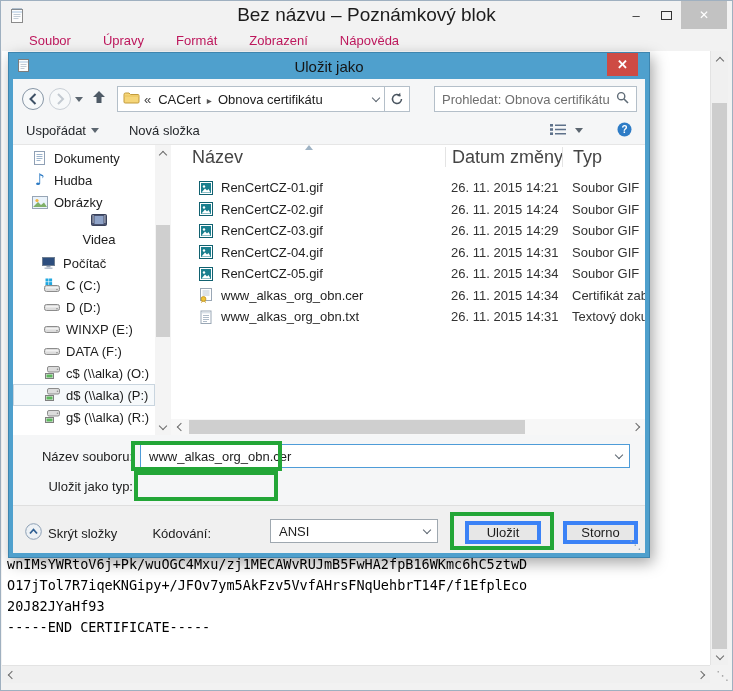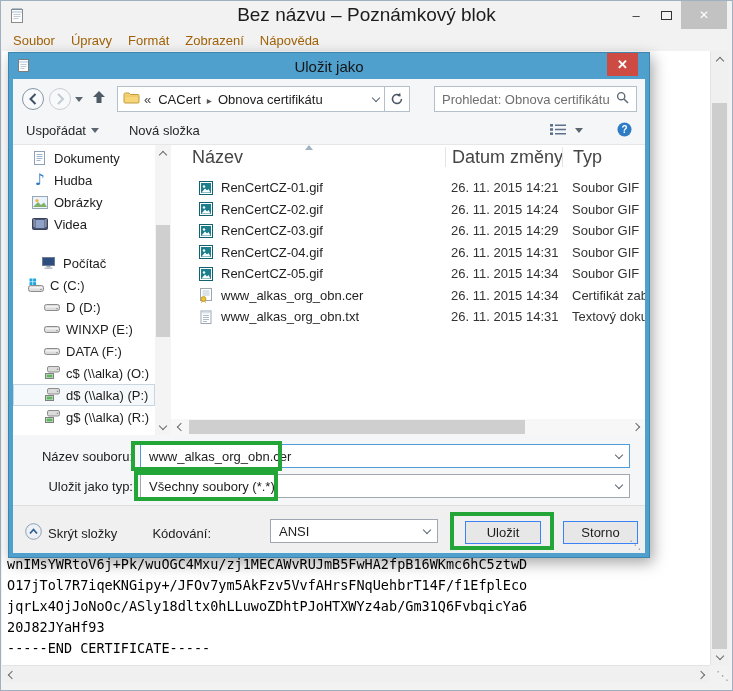--- a/index.html
+++ b/index.html
@@ -9,21 +9,21 @@
   
   .np-window { position:absolute; inset:0; background:#F2F2F2; border:1px solid #9FB0C0; }
   .np-titlebar { position:relative; height:28px; display:flex; align-items:center; justify-content:center; background:#F2F2F2; }
   .np-icon { position:absolute; left:9px; top:6px; }
   .np-title { font-size:19px; color:#1c1c1c; }
   .np-controls { position:absolute; right:5px; top:0; height:28px; display:flex; }
   .ctl { width:30px; height:28px; display:flex; align-items:center; justify-content:center; color:#333; font-size:13px; cursor:default; }
   .ctl .maxbox { width:11px; height:9px; border:1.5px solid #333; display:block; }
   .ctl.close { width:46px; background:#C2C2C2; color:#fff; font-size:12px; }
   .np-menubar { height:22px; display:flex; align-items:center; padding-left:4px; background:#F2F2F2; }
-  .menu-item { padding:0 8px; font-size:13px; color:#a16207; }
+  .menu-item { padding:0 8px; font-size:13px; color:#be185d;margin-left:16px; }
   .np-editor { position:absolute; left:1px; top:50px; width:708px; height:614px; background:#fff; }
   .editor-text { position:absolute; left:5px; top:503px; font-family:"DejaVu Sans Mono",monospace; font-size:13.5px; line-height:21px; color:#000; white-space:pre; }
   .np-vscroll { position:absolute; left:709px; top:50px; width:18px; height:614px; background:#F0F0F0; border-left:1px solid #E3E3E3; }
   .np-vscroll .thumb { position:absolute; left:1px; right:1px; top:52px; height:546px; background:#CDCDCD; }
   .np-hscroll { position:absolute; left:1px; top:664px; width:708px; height:18px; background:#F0F0F0; border-top:1px solid #E3E3E3; }
   .sb-arrow { position:absolute; width:16px; height:16px; display:flex; align-items:center; justify-content:center; }
   .chev { width:6px; height:6px; border-right:1.6px solid #6b6b6b; border-bottom:1.6px solid #6b6b6b; display:block; }
   .chev.up { transform:rotate(-135deg); margin-top:3px; }
   .chev.down { transform:rotate(45deg); margin-bottom:3px; }
   .chev.left { transform:rotate(135deg); margin-left:3px; }
@@ -89,21 +89,21 @@
   .combo { position:absolute; left:127px; width:490px; height:24px; background:#fff; border:1px solid #9FA8B0; display:flex; align-items:center; padding:0 22px 0 8px; font-size:13px; color:#1c1c1c; }
   .combo.focus { border-color:#4E9CD8; }
   .combo .cchev { position:absolute; right:7px; }
 
   
   .dlg-footer { position:absolute; left:0; right:0; top:426px; height:48px; background:#F0F0F0; border-top:1px solid #DFDFDF; }
   .hide-folders { position:absolute; left:12px; top:17px; display:flex; align-items:center; gap:6px; font-size:13px; color:#1c1c1c; }
   .enc-label { position:absolute; left:128px; width:70px; top:20px; text-align:right; font-size:13px; color:#1c1c1c; }
   .enc-combo { position:absolute; left:257px; top:13px; width:168px; height:24px; background:#fff; border:1px solid #9FA8B0; display:flex; align-items:center; padding:0 22px 0 8px; font-size:13px; color:#1c1c1c; }
   .enc-combo .cchev { position:absolute; right:7px; }
-  .btn { position:absolute; top:15px; height:23px; background:#E7E7E7; border:1px solid #3b82f6; display:flex; align-items:center; justify-content:center; font-size:13px; color:#1c1c1c; }
+  .btn { position:absolute; top:15px; height:23px; background:#E7E7E7; border:4px solid #3b82f6; display:flex; align-items:center; justify-content:center; font-size:13px; color:#1c1c1c; }
   .btn-save { left:452px; width:76px; }
   .btn-cancel { left:550px; width:75px; }
   .dlg-grip { position:absolute; right:4px; bottom:1px; font-size:12px; color:#9aa7b0; font-family:"DejaVu Sans",sans-serif; }
 
   
   .anno { position:absolute; border:4px solid #23A637; background:transparent; z-index:30; pointer-events:none; }
   .anno1 { left:118px; top:362px; width:151px; height:30px; }
   .anno2 { left:121px; top:392px; width:144px; height:30px; }
   .anno3 { left:437px; top:433px; width:104px; height:38px; }
 </style>
@@ -129,21 +129,21 @@
   </div>
   <div class="np-menubar" id="menubar">
       <span class="menu-item">Soubor</span>
       <span class="menu-item">Úpravy</span>
       <span class="menu-item">Formát</span>
       <span class="menu-item">Zobrazení</span>
       <span class="menu-item">Nápověda</span>
     </div>
 
   <div class="np-editor">
-    <div class="editor-text" id="editor-text"><div>wnIMsYWRtoV6j+Pk/wuOGC4Mxu/zj1MECAWvRUJmB5FwHA2fpB16WKmc6hC5ztwD</div><div>O17jTol7R7iqeKNGipy+/JFOv7ym5AkFzv5VvfAHrsFNqUehbrT14F/f1EfplEco</div><div>jqrLx4OjJoNoOc/ASly18dltx0hLLuwoZDhtPJoHTXWYz4ab/Gm31Q6FvbqicYa6</div><div>20J82JYaHf93</div><div>-----END CERTIFICATE-----</div></div>
+    <div class="editor-text" id="editor-text"><div>wnIMsYWRtoV6j+Pk/wuOGC4Mxu/zj1MECAWvRUJmB5FwHA2fpB16WKmc6hC5ztwD</div><div>O17jTol7R7iqeKNGipy+/JFOv7ym5AkFzv5VvfAHrsFNqUehbrT14F/f1EfplEco</div><div>20J82JYaHf93</div><div>-----END CERTIFICATE-----</div></div>
   </div>
 
   <div class="np-vscroll">
     <div class="sb-arrow" style="top:0;left:1px;">
         <span class="chev up"></span>
       </div>
     <div class="thumb"></div>
     <div class="sb-arrow" style="bottom:0;left:1px;">
         <span class="chev down"></span>
       </div>
@@ -264,41 +264,41 @@
           <div class="side-item" style="padding-left: 17px;">
             <span class="s-icon">
               <svg width="16" height="13">
                 <rect x="0.5" y="0.5" width="15" height="12" fill="#EAF3FB" stroke="#97A5B5"></rect>
                 <circle cx="5" cy="4.5" r="1.6" fill="#F2B33D"></circle>
                 <path d="M1 11 L6 6 L9 9 L12 6.5 L15 11 Z" fill="#7FB069"></path>
               </svg>
             </span>
             <span>Obrázky</span>
           </div>
-          <div class="side-item" style="padding-left: 17px;">
+          <div class="side-item" style="padding-left: 30px; flex-direction: column;">
             <span class="s-icon">
               <svg width="16" height="12">
                 <rect x="0.5" y="0.5" width="15" height="11" rx="1" fill="#4A5370" stroke="#39415A"></rect>
                 <rect x="3.5" y="2" width="9" height="8" fill="#8FA3C8"></rect>
                 <path d="M1.5 2h1.2M1.5 4h1.2M1.5 6h1.2M1.5 8h1.2M13.3 2h1.2M13.3 4h1.2M13.3 6h1.2M13.3 8h1.2" stroke="#fff"></path>
               </svg>
             </span>
             <span>Videa</span>
           </div>
           <div class="side-item" style="padding-left: 26px; margin-top: 17px;">
             <span class="s-icon">
               <svg width="16" height="14">
                 <rect x="1.5" y="1.5" width="12" height="8" fill="#2D4E7E" stroke="#6E7E92"></rect>
                 <rect x="5.5" y="10" width="4" height="1.5" fill="#9AA7B8"></rect>
                 <rect x="3.5" y="11.5" width="8" height="1.5" fill="#B9C2CE"></rect>
               </svg>
             </span>
             <span>Počítač</span>
           </div>
-          <div class="side-item" style="padding-left: 13px;">
+          <div class="side-item" style="padding-left: 29px;">
             <span class="s-icon">
               <svg width="16" height="14">
                 <g fill="#1FA7E0">
                   <rect x="1.5" y="0.5" width="3" height="3"></rect>
                   <rect x="5.1" y="0.5" width="3" height="3"></rect>
                   <rect x="1.5" y="4.1" width="3" height="3"></rect>
                   <rect x="5.1" y="4.1" width="3" height="3"></rect>
                 </g>
                 <rect x="0.5" y="7.5" width="15" height="6" rx="2" fill="#DCDCDC" stroke="#8C8C8C"></rect>
                 <rect x="2" y="9" width="12" height="1.5" fill="#F2F2F2"></rect>
@@ -498,26 +498,20 @@
       <div class="combo focus">
         <span>www_alkas_org_obn.cer</span>
         <span class="cchev">
             <span class="chev down" style="border-color:#5c6670;"></span>
           </span>
       </div>
     </div>
 
     <div class="field-row" style="top:395px;">
       <span class="f-label">Uložit jako typ:</span>
-      <div class="combo">
-        <span>Všechny soubory  (*.*)</span>
-        <span class="cchev">
-            <span class="chev down" style="border-color:#5c6670;"></span>
-          </span>
-      </div>
     </div>
 
     <div class="dlg-footer">
       <div class="hide-folders">
         <span><svg width="17" height="17">
               <circle cx="8.5" cy="8.5" r="7.8" fill="#EDF1F5" stroke="#8DA0B5"></circle>
               <path d="M5 10.5 L8.5 6.5 L12 10.5" fill="none" stroke="#2F5F93" stroke-width="1.8"></path>
             </svg></span>
         <span>Skrýt složky</span>
       </div>

